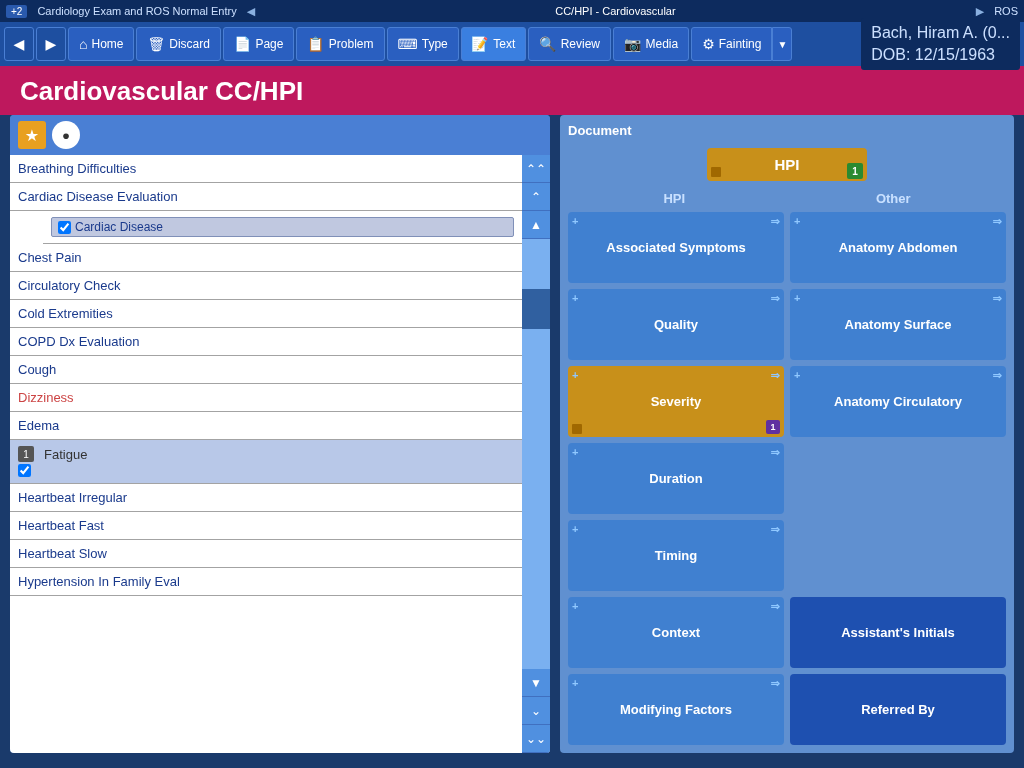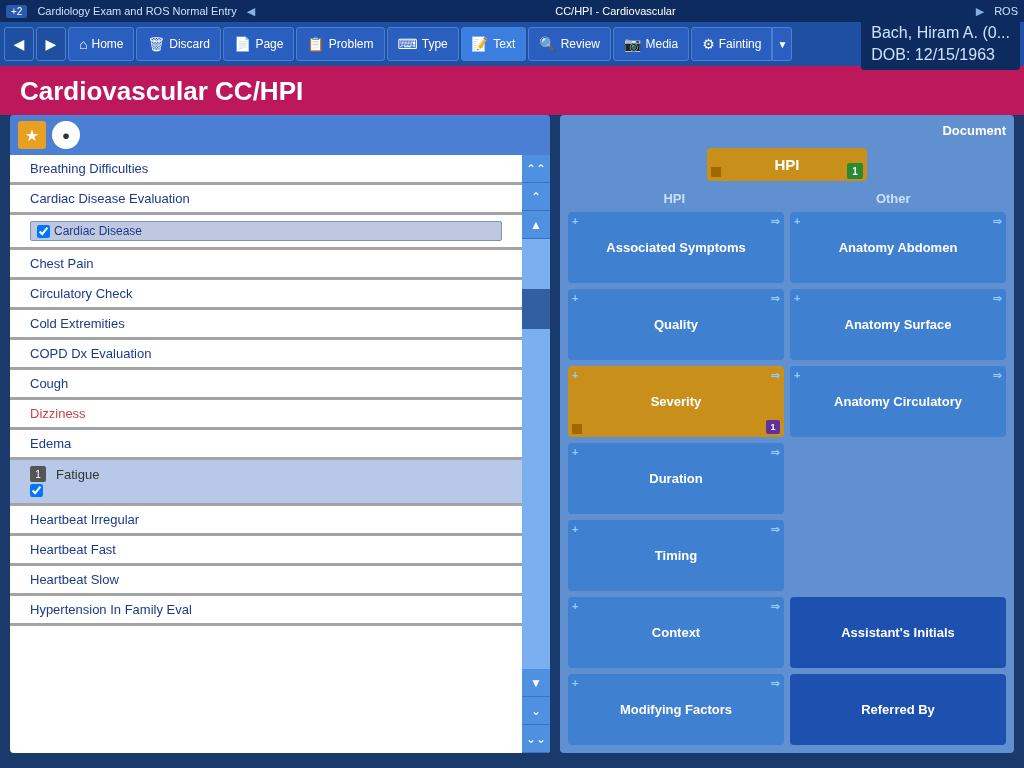--- a/index.html
+++ b/index.html
@@ -125,30 +125,31 @@
       flex: 1;
       overflow-y: hidden;
       position: relative;
       display: flex;
     }
     .list-items {
       flex: 1;
       overflow-y: auto;
     }
     .list-item {
-      padding: 6px 20px;
+      padding: 6px 8px;
       font-size: 13px;
       color: #1a3a8c;
       cursor: pointer;
-      border-bottom: 3px solid #a3a3a3;
+      border-bottom: 1px solid #a3a3a3;
     }
     .list-item.selected { background: #b8c8e8; color: #333; }
     .list-item.with-checkbox {
       display: flex;
       flex-direction: column;
+      margin-left: 33px;
     }
     .checkbox-row {
       display: flex;
       align-items: center;
       gap: 4px;
       margin-top: 2px;
     }
     .checkbox-label {
       background: #c0c8e0;
       border: 1px solid #8090b8;
@@ -201,21 +202,21 @@
     .right-panel {
       flex: 1;
       background: #6090d0;
       border-radius: 4px;
       display: flex;
       flex-direction: column;
       padding: 8px;
       gap: 6px;
     }
     .doc-title {
-      text-align: right;
+      text-align: left;
       color: #fff;
       font-size: 13px;
       font-weight: bold;
       margin-bottom: 4px;
     }
     .hpi-box {
       background: #c8901a;
       border-radius: 4px;
       padding: 8px 14px;
       color: #fff;

